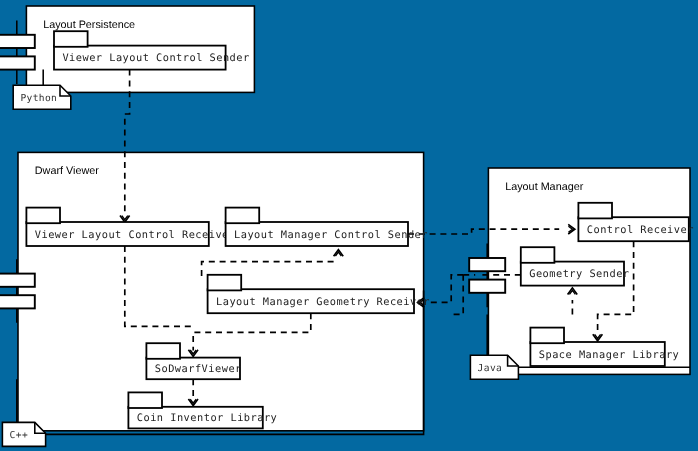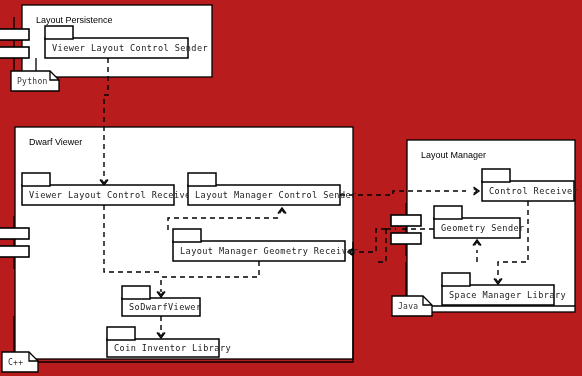--- a/index.html
+++ b/index.html
@@ -5,21 +5,21 @@
 <style>
   html, body {
     margin: 0;
     padding: 0;
     background: #ffffff;
   }
   #canvas {
     position: relative;
     width: 582px;
     height: 376px;
-    background: #b91c1c;
+    background: #0369a1;
     overflow: hidden;
     font-family: "Liberation Sans", sans-serif;
   }
   #canvas svg {
     position: absolute;
     left: 0;
     top: 0;
     width: 582px;
     height: 376px;
   }

